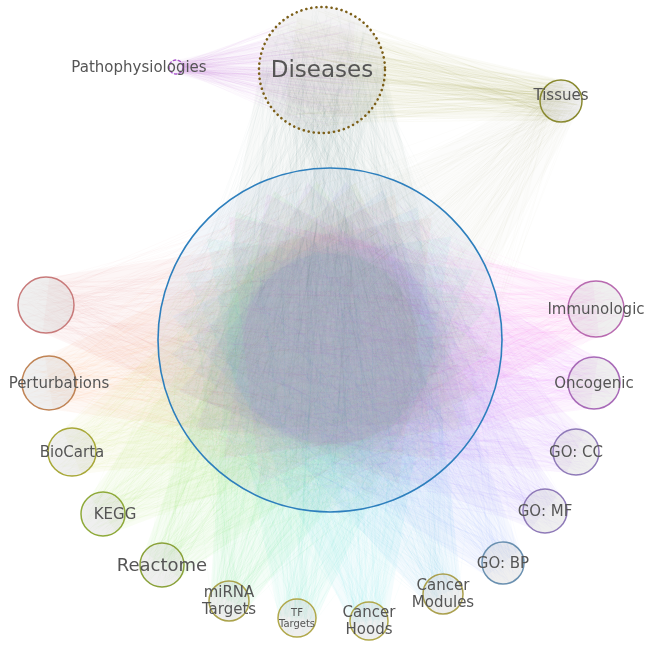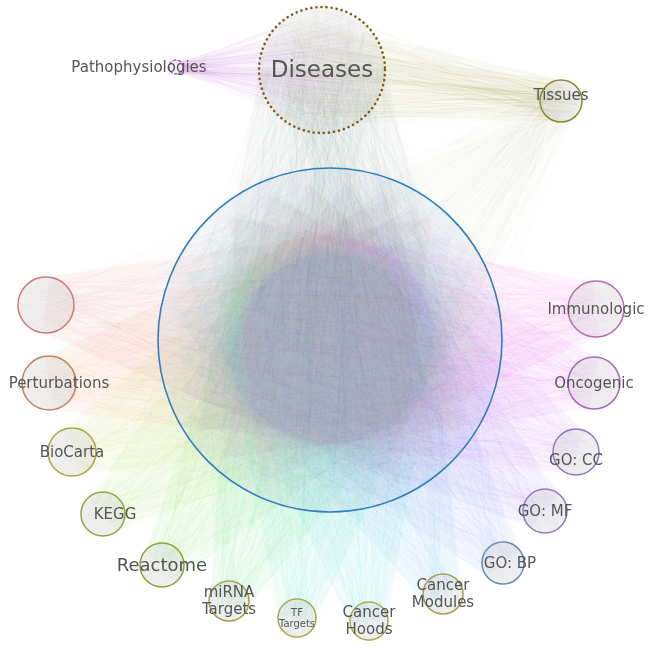--- a/index.html
+++ b/index.html
@@ -3300,27 +3300,27 @@
       <div>Targets</div>
     </div>
     <div class="node-label" style="left: 369px; top: 621px; font-size: 15px;">
       <div>Cancer</div>
       <div>Hoods</div>
     </div>
     <div class="node-label" style="left: 443px; top: 594px; font-size: 15px;">
       <div>Cancer</div>
       <div>Modules</div>
     </div>
-    <div class="node-label" style="left: 503px; top: 563px; font-size: 15px; margin-left: 7px;">
+    <div class="node-label" style="left: 503px; top: 563px; font-size: 15px;">
       <div>GO: BP</div>
     </div>
     <div class="node-label" style="left: 545px; top: 511px; font-size: 15px;">
       <div>GO: MF</div>
     </div>
-    <div class="node-label" style="left: 576px; top: 452px; font-size: 15px; margin-top: 8px;">
+    <div class="node-label" style="left: 576px; top: 452px; font-size: 15px;">
       <div>GO: CC</div>
     </div>
     <div class="node-label" style="left: 594px; top: 383px; font-size: 15px;">
       <div>Oncogenic</div>
     </div>
     <div class="node-label" style="left: 596px; top: 309px; font-size: 15px;">
       <div>Immunologic</div>
     </div>
     <div class="node-label" style="left: 91px; top: 67px; font-size: 15px; margin-left: 48px;">
       <div>Pathophysiologies</div>

